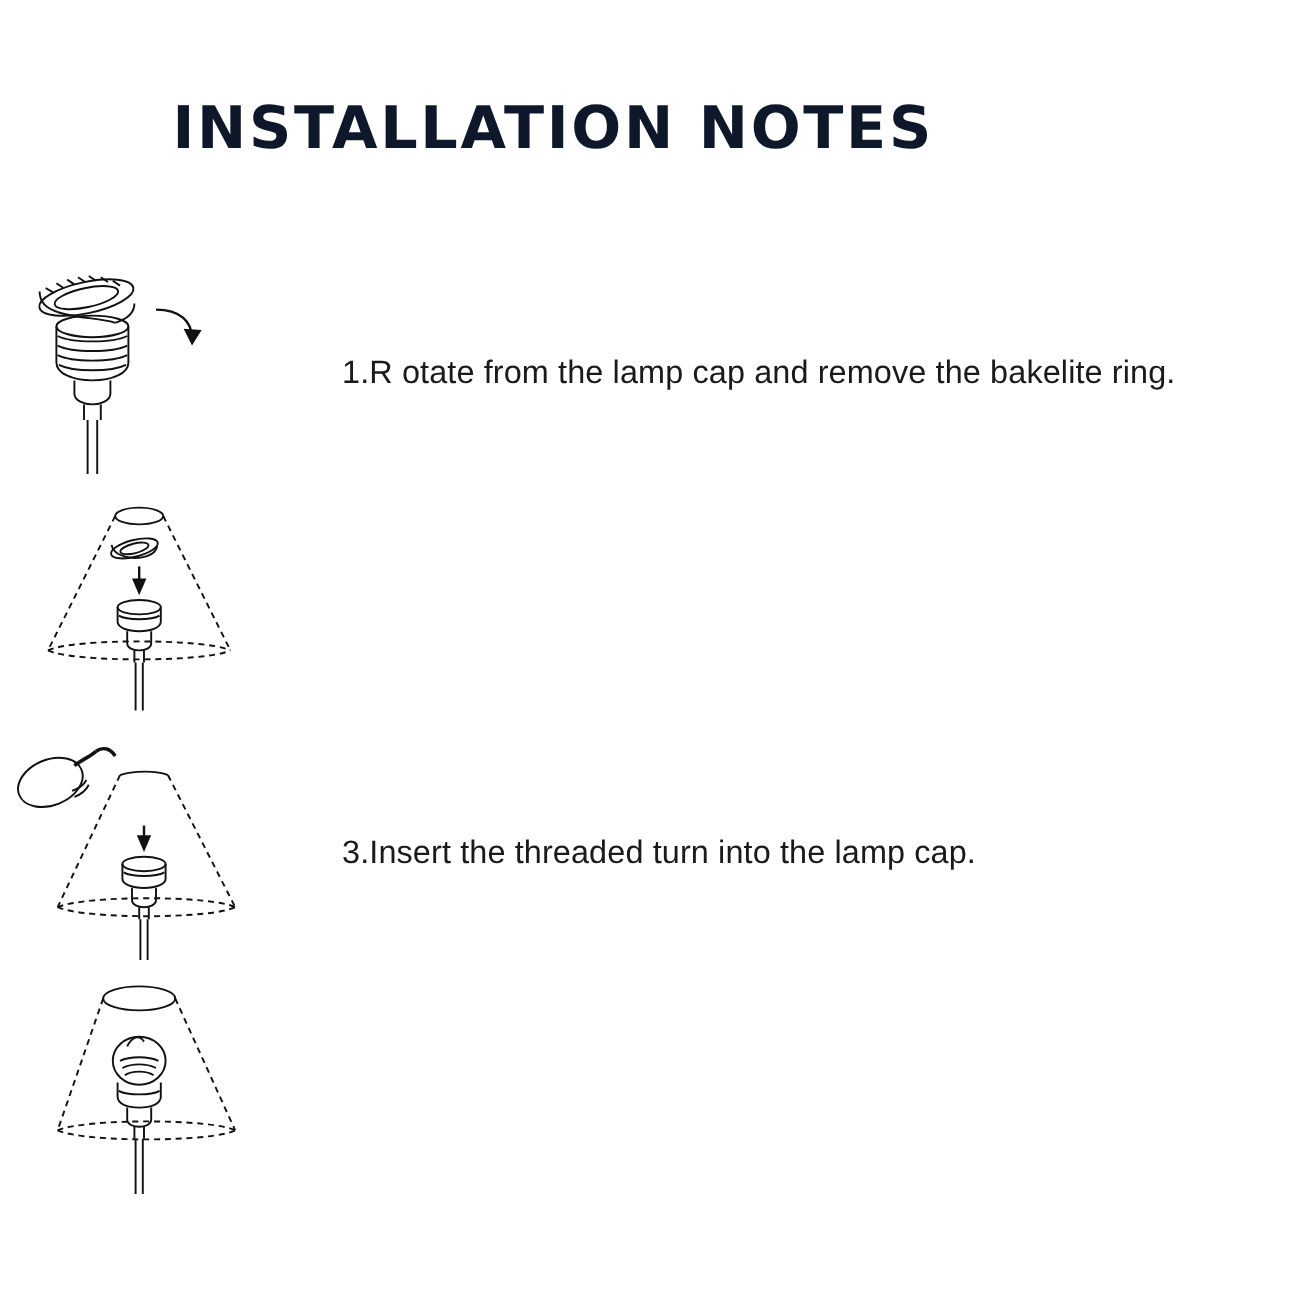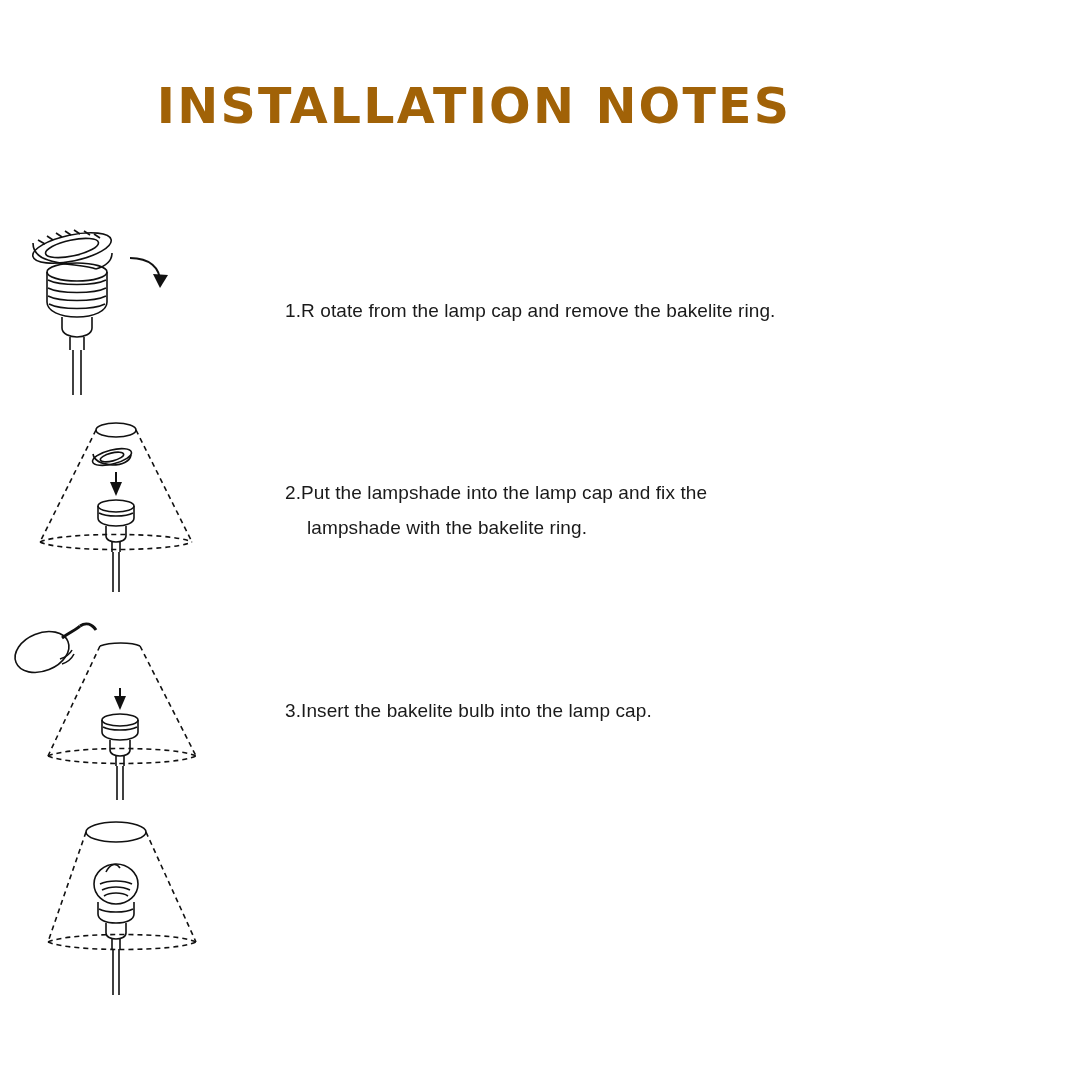--- a/index.html
+++ b/index.html
@@ -17,27 +17,27 @@
   }
   .page {
     width: 1080px;
     height: 1080px;
     position: relative;
     box-sizing: border-box;
   }
   .title {
     position: absolute;
     top: 78px;
-    left: 16px;
+    left: 3px;
     width: 916px;
     text-align: center;
     font-size: 49px;
     font-weight: bold;
     letter-spacing: 2.2px;
-    color: #a16207;
+    color: #0f172a;
     font-family: "DejaVu Sans", sans-serif;
   }
   .steps {
     position: absolute;
     top: 210px;
     left: 0;
     width: 1080px;
   }
   .step {
     position: relative;
@@ -49,21 +49,21 @@
   .step-figure {
     width: 230px;
     min-width: 230px;
     height: 200px;
     position: relative;
     display: flex;
     align-items: center;
     justify-content: center;
   }
   .step-text {
-    font-size: 19px;
+    font-size: 27px;
     line-height: 35px;
     color: #1a1a1a;
     max-width: 760px;
     padding-left: 55px;
     font-family: "Liberation Sans", sans-serif;
     letter-spacing: 0.1px;
   }
   .step-text .num {
     white-space: pre;
   }
@@ -142,24 +142,20 @@
           <g>
             <ellipse cx="116" cy="96" rx="18" ry="6"></ellipse>
             <path d="M98 96 L98 108 C98 113, 106 116, 116 116 C126 116, 134 113, 134 108 L134 96"></path>
             <path d="M99 103 C106 107, 126 107, 133 103"></path>
             <path d="M106 116 L106 126 C106 130, 111 132, 116 132 C121 132, 126 130, 126 126 L126 116"></path>
             <path d="M112 132 L112 142 M120 132 L120 142"></path>
             <path d="M113 142 L113 182 M119 142 L119 182"></path>
           </g>
         </svg>
       </div>
-      <div class="step-text">
-        <span class="num">2.</span><span>Put the lampshade into the lamp cap and fix the</span>
-        <span class="indent">lampshade with the bakelite ring.</span>
-      </div>
     </div>
 
     <div class="step">
       <div class="step-figure">
         <svg width="230" height="200" viewBox="0 0 230 200" fill="none" stroke="#111" stroke-width="1.6">
           <g>
             <ellipse cx="42" cy="42" rx="28" ry="19" transform="rotate(-22 42 42)"></ellipse>
             <path d="M62 28 C70 22, 76 20, 80 16" stroke-width="3"></path>
             <path d="M80 16 C86 12, 92 14, 96 20" stroke-width="3"></path>
             <path d="M62 54 C68 52, 72 48, 74 44"></path>
@@ -180,21 +176,21 @@
             <ellipse cx="120" cy="110" rx="18" ry="6"></ellipse>
             <path d="M102 110 L102 122 C102 127, 110 130, 120 130 C130 130, 138 127, 138 122 L138 110"></path>
             <path d="M103 117 C110 121, 130 121, 137 117"></path>
             <path d="M110 130 L110 140 C110 144, 115 146, 120 146 C125 146, 130 144, 130 140 L130 130"></path>
             <path d="M116 146 L116 156 M124 146 L124 156"></path>
             <path d="M117 156 L117 190 M123 156 L123 190"></path>
           </g>
         </svg>
       </div>
       <div class="step-text">
-        <span class="num">3.</span><span>Insert the bakelite bulb into the lamp cap.</span>
+        <span class="num">3.</span><span>Insert the threaded turn into the lamp cap.</span>
       </div>
     </div>
 
     <div class="step">
       <div class="step-figure">
         <svg width="230" height="200" viewBox="0 0 230 200" fill="none" stroke="#111" stroke-width="1.6">
           <g>
             <ellipse cx="116" cy="22" rx="30" ry="10"></ellipse>
             <path d="M86 22 L48 132" stroke-dasharray="5 4"></path>
             <path d="M146 22 L196 132" stroke-dasharray="5 4"></path>

